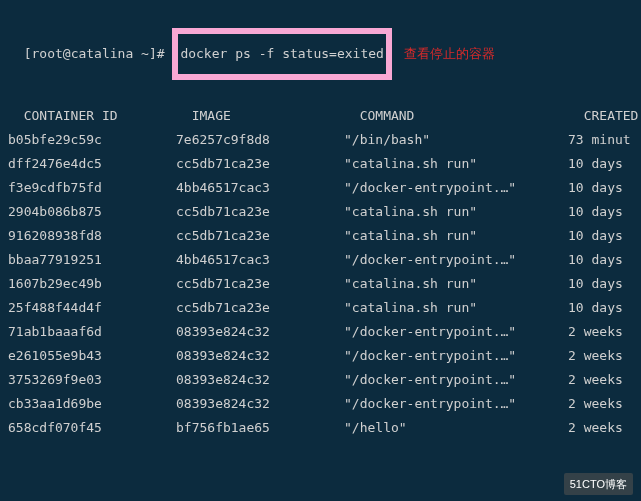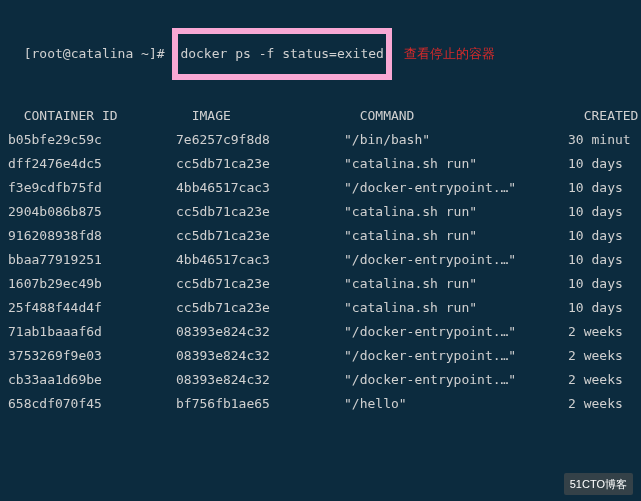--- a/index.html
+++ b/index.html
@@ -51,27 +51,28 @@
 
 <div class="row">
   <span>[</span><span>root</span><span>@</span><span>catalina</span><span> </span><span>~</span><span>]</span><span>#</span> <span class="cmd-box"><span>docker ps -f status=exited</span></span><span class="annotation">查看停止的容器</span>
 </div>
 
 <div class="row header-row">
   <span class="col-id">CONTAINER ID</span><span class="col-image">IMAGE</span><span class="col-cmd">COMMAND</span><span class="col-created">CREATED</span>
 </div>
 
 <div id="rows-container">
-    <div class="row data-row"><span class="col-id">b05bfe29c59c</span><span class="col-image">7e6257c9f8d8</span><span class="col-cmd">"/bin/bash"</span><span class="col-created">30 minut</span></div>
+    <div class="row data-row"><span class="col-id">b05bfe29c59c</span><span class="col-image">7e6257c9f8d8</span><span class="col-cmd">"/bin/bash"</span><span class="col-created">73 minut</span></div>
     <div class="row data-row"><span class="col-id">dff2476e4dc5</span><span class="col-image">cc5db71ca23e</span><span class="col-cmd">"catalina.sh run"</span><span class="col-created">10 days</span></div>
     <div class="row data-row"><span class="col-id">f3e9cdfb75fd</span><span class="col-image">4bb46517cac3</span><span class="col-cmd">"/docker-entrypoint.…"</span><span class="col-created">10 days</span></div>
     <div class="row data-row"><span class="col-id">2904b086b875</span><span class="col-image">cc5db71ca23e</span><span class="col-cmd">"catalina.sh run"</span><span class="col-created">10 days</span></div>
     <div class="row data-row"><span class="col-id">916208938fd8</span><span class="col-image">cc5db71ca23e</span><span class="col-cmd">"catalina.sh run"</span><span class="col-created">10 days</span></div>
     <div class="row data-row"><span class="col-id">bbaa77919251</span><span class="col-image">4bb46517cac3</span><span class="col-cmd">"/docker-entrypoint.…"</span><span class="col-created">10 days</span></div>
     <div class="row data-row"><span class="col-id">1607b29ec49b</span><span class="col-image">cc5db71ca23e</span><span class="col-cmd">"catalina.sh run"</span><span class="col-created">10 days</span></div>
     <div class="row data-row"><span class="col-id">25f488f44d4f</span><span class="col-image">cc5db71ca23e</span><span class="col-cmd">"catalina.sh run"</span><span class="col-created">10 days</span></div>
     <div class="row data-row"><span class="col-id">71ab1baaaf6d</span><span class="col-image">08393e824c32</span><span class="col-cmd">"/docker-entrypoint.…"</span><span class="col-created">2 weeks</span></div>
+    <div class="row data-row"><span class="col-id">e261055e9b43</span><span class="col-image">08393e824c32</span><span class="col-cmd">"/docker-entrypoint.…"</span><span class="col-created">2 weeks</span></div>
     <div class="row data-row"><span class="col-id">3753269f9e03</span><span class="col-image">08393e824c32</span><span class="col-cmd">"/docker-entrypoint.…"</span><span class="col-created">2 weeks</span></div>
     <div class="row data-row"><span class="col-id">cb33aa1d69be</span><span class="col-image">08393e824c32</span><span class="col-cmd">"/docker-entrypoint.…"</span><span class="col-created">2 weeks</span></div>
     <div class="row data-row"><span class="col-id">658cdf070f45</span><span class="col-image">bf756fb1ae65</span><span class="col-cmd">"/hello"</span><span class="col-created">2 weeks</span></div>
   </div>
 
 <div class="watermark">51CTO博客</div>
 
 </body></html>

